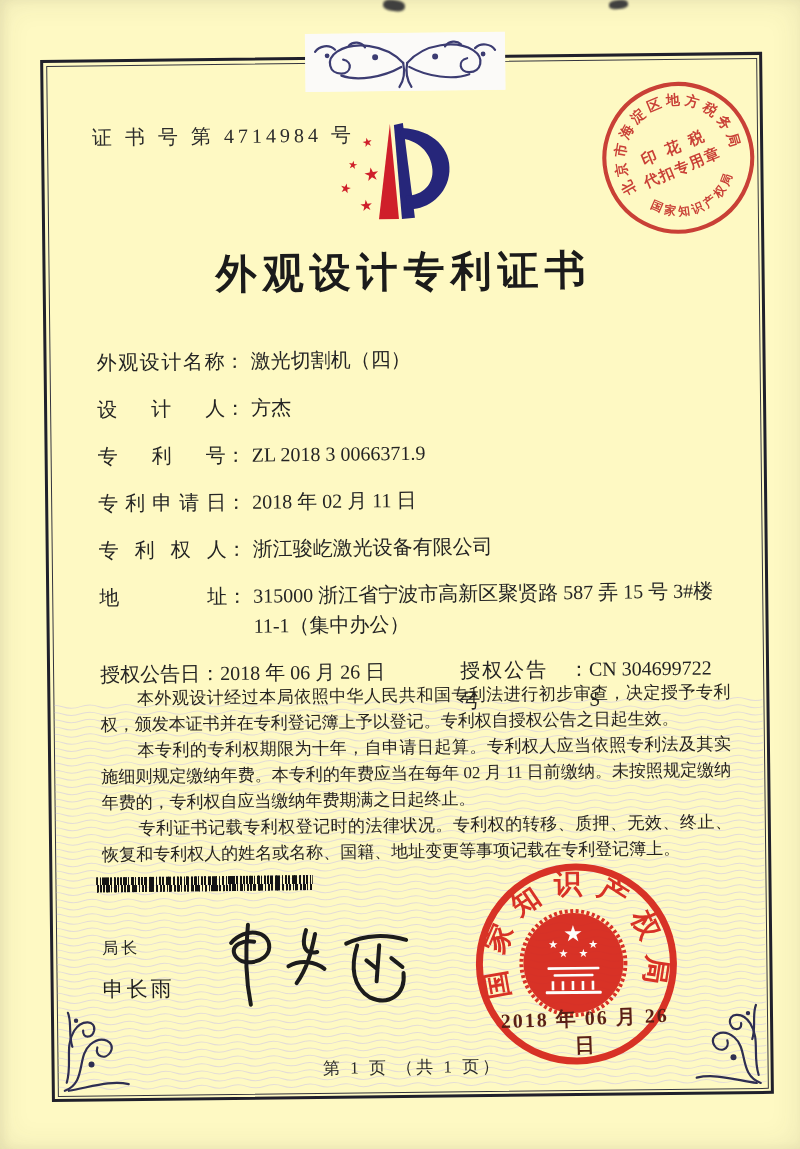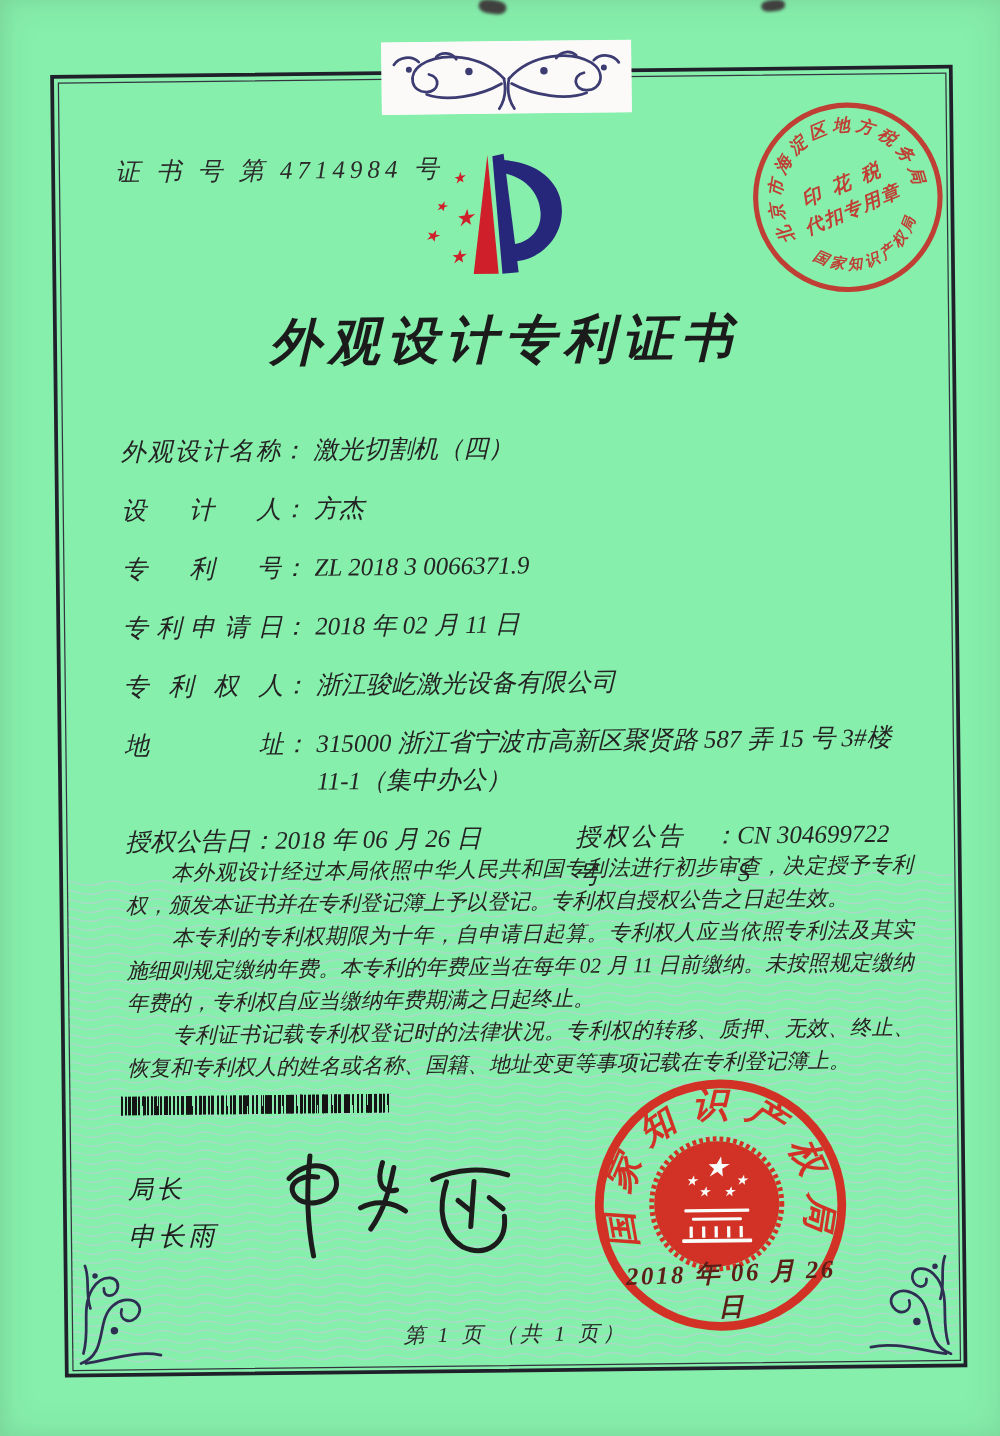--- a/index.html
+++ b/index.html
@@ -3,23 +3,22 @@
 <meta charset="utf-8">
 <style>
   html,body{margin:0;padding:0;}
   body{
     width:800px;height:1149px;position:relative;overflow:hidden;
     background:#f6f4f1;
     font-family:"Liberation Serif","DejaVu Serif",serif;
     color:#222;
   }
   .page{
-    position:absolute;inset:0;background:#86efac;
+    position:absolute;inset:0;background:#fef9c3;
     box-shadow:inset 0 0 30px rgba(60,55,50,.10), inset 4px 0 10px rgba(60,55,50,.06);
-    font-style:italic;
   }
   .smudge{position:absolute;background:#40403f;filter:blur(1.2px);border-radius:40%;}
   .tilt{position:absolute;inset:0;transform:rotate(-0.65deg);transform-origin:400px 575px;}
   .frame{
     position:absolute;left:46px;top:56px;width:716px;height:1036px;
     border:3.5px solid #20202b;background:transparent;
   }
   .frame-inner{position:absolute;inset:2.5px;border:1.3px solid #34343f;pointer-events:none;}
   .waves{position:absolute;left:4px;top:640px;z-index:0;opacity:.55;}
   .content{position:absolute;inset:0;z-index:1;}
@@ -42,21 +41,21 @@
   .body-text{position:absolute;left:50px;top:624px;right:36px;font-size:17px;line-height:26px;
     text-align:justify;color:#262320;}
   .body-text p{margin:0;text-indent:2.15em;}
   .barcode{
     position:absolute;left:44px;top:815px;width:216px;height:15px;
     background:
       repeating-linear-gradient(90deg,#141414 0 1.5px,transparent 1.5px 3.5px),
       repeating-linear-gradient(90deg,#141414 0 1px,transparent 1px 6px),
       repeating-linear-gradient(90deg,#141414 0 2px,transparent 2px 9px);
   }
-  .signer-title{position:absolute;left:49px;top:876px;font-size:20px;letter-spacing:3px;color:#1e1e1e;font-family:"Liberation Sans","DejaVu Sans",sans-serif;}
+  .signer-title{position:absolute;left:49px;top:876px;font-size:16px;letter-spacing:3px;color:#1e1e1e;font-family:"Liberation Sans","DejaVu Sans",sans-serif;}
   .signer-name{position:absolute;left:49px;top:913px;font-size:21px;letter-spacing:3px;color:#1e1e1e;font-family:"Liberation Sans","DejaVu Sans",sans-serif;}
   .signature{position:absolute;left:165px;top:850px;}
   .seal{position:absolute;left:414px;top:798px;opacity:.95;}
   .seal-date{
     position:absolute;left:436px;top:948px;width:190px;text-align:center;
     font-size:20px;font-weight:bold;letter-spacing:2px;color:#5a1f16;transform:rotate(-1.5deg);
   }
   .footer{position:absolute;left:0;top:997px;width:100%;text-align:center;font-size:17px;letter-spacing:3px;color:#2a2a2a;}
   .ornament-top{position:absolute;left:262px;top:-26px;background:#fbfaf8;line-height:0;}
   .corner-orn{position:absolute;bottom:4px;line-height:0;}

